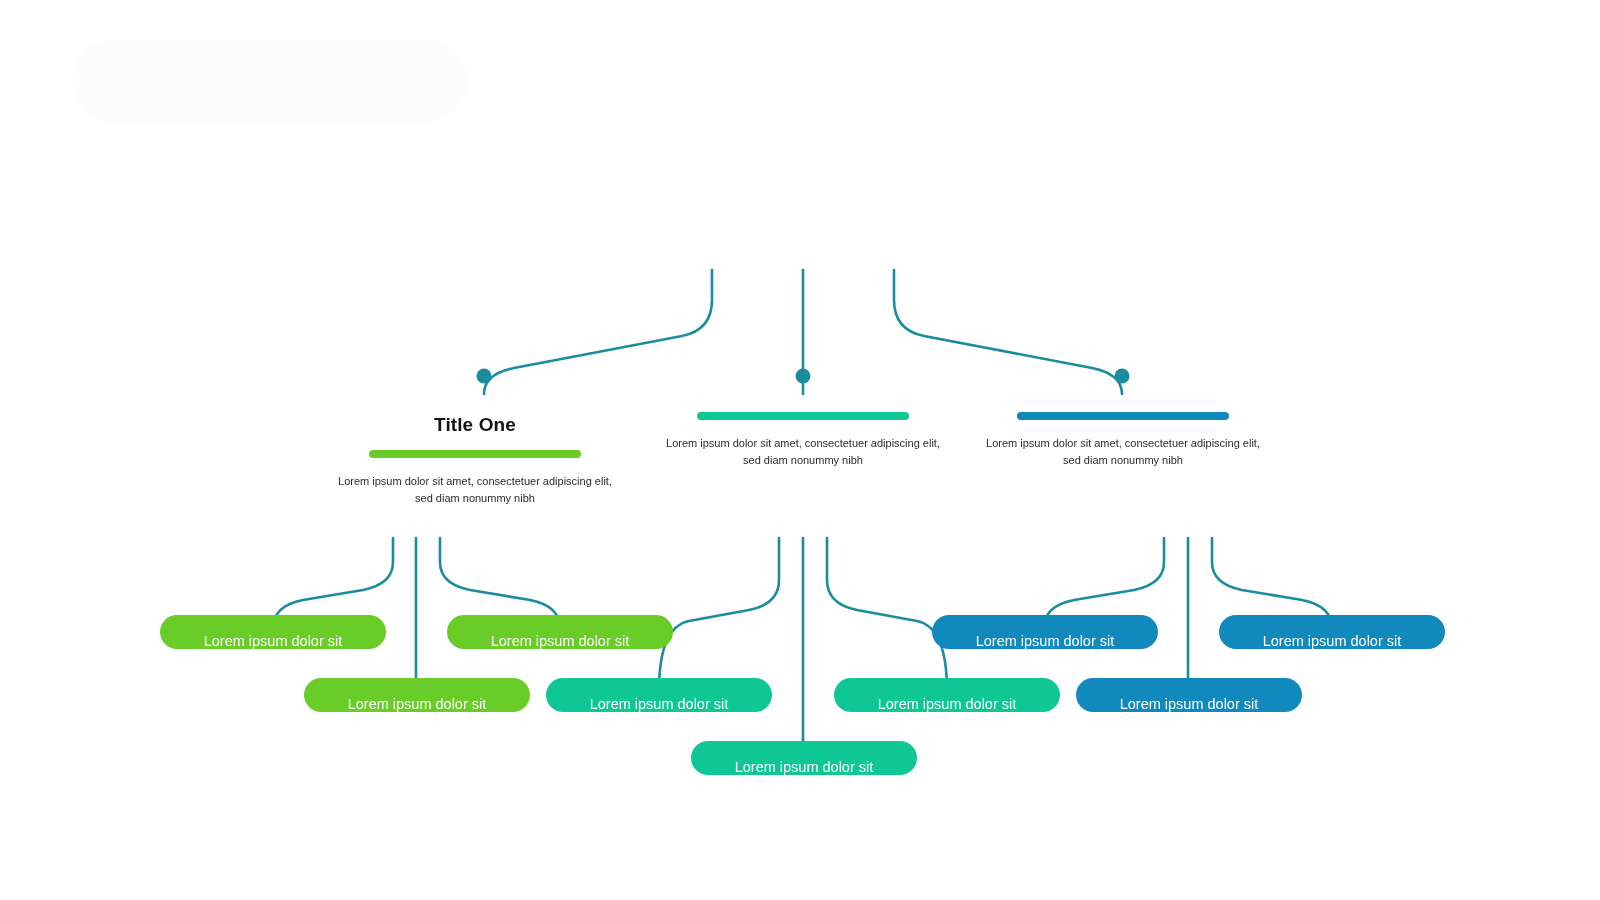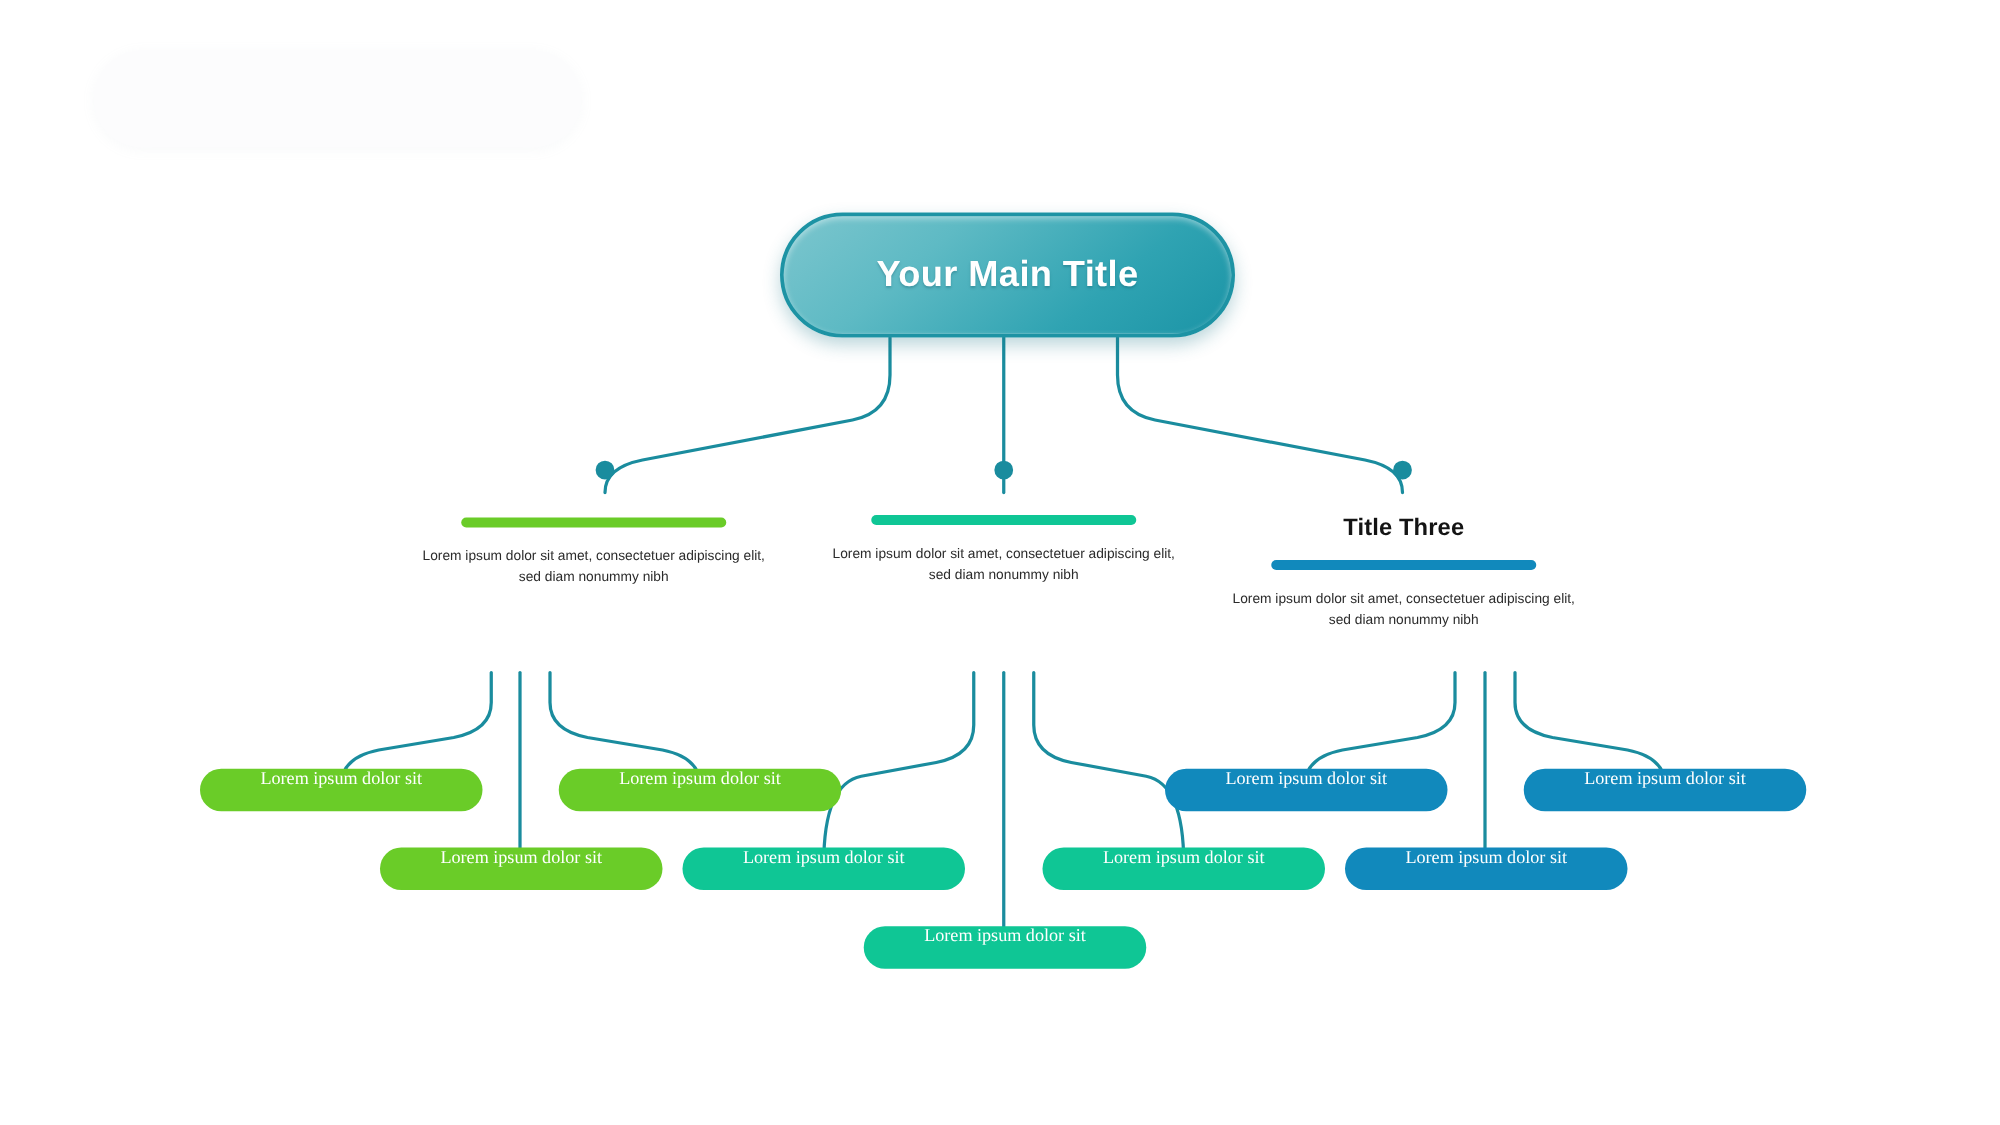--- a/index.html
+++ b/index.html
@@ -120,28 +120,27 @@
     color: #2b2b2b;
     margin: 0;
   }
 
   
   .pill {
     position: absolute;
     height: 34px;
     border-radius: 17px;
     display: flex;
-    align-items: flex-start;
+    align-items: flex-end;
     justify-content: center;
     color: #ffffff;
     font-size: 14.5px;
     white-space: nowrap;
     box-sizing: border-box;
     padding: 0 18px;
-    font-family: Liberation Serif, serif;
   }
 </style>
 </head>
 <body>
 
 <div id="stage">
 
   <div class="ghost-blob"></div>
 
   <svg id="wires" viewBox="0 0 1600 900" xmlns="http://www.w3.org/2000/svg">
@@ -168,36 +167,33 @@
       <path d="M 779 538 L 779 580 Q 779 604 749 610 L 689 621 Q 659 627 659 691"></path>
       <path d="M 803 538 L 803 754"></path>
       <path d="M 827 538 L 827 580 Q 827 604 857 610 L 917 621 Q 947 627 947 691"></path>
 
       <path d="M 1164 538 L 1164 562 Q 1164 584 1134 590 L 1074 600 Q 1044 606 1044 628"></path>
       <path d="M 1188 538 L 1188 691"></path>
       <path d="M 1212 538 L 1212 562 Q 1212 584 1242 590 L 1302 600 Q 1332 606 1332 628"></path>
     </g>
   </svg>
 
-  <div class="main-title">
-    <span class="main-title-text">Your Main Title</span>
-  </div>
 
   <div class="card" style="left:313px; top:398px;">
+    <div class="card-title">Title One</div>
     <div class="accent-bar" style="background:#6ACC28;"></div>
     <div class="card-desc">Lorem ipsum dolor sit amet, consectetuer adipiscing elit, sed diam nonummy nibh</div>
   </div>
 
   <div class="card" style="left:641px; top:396px;">
     <div class="accent-bar" style="background:#0FC695;"></div>
     <div class="card-desc">Lorem ipsum dolor sit amet, consectetuer adipiscing elit, sed diam nonummy nibh</div>
   </div>
 
   <div class="card" style="left:961px; top:396px;">
-    <div class="card-title">Title Three</div>
     <div class="accent-bar" style="background:#1189BC;"></div>
     <div class="card-desc">Lorem ipsum dolor sit amet, consectetuer adipiscing elit, sed diam nonummy nibh</div>
   </div>
 
   <div class="pill" style="left:160px; top:615px; width:226px; background:#6ACC28;">
     <span>Lorem ipsum dolor sit</span>
   </div>
   <div class="pill" style="left:304px; top:678px; width:226px; background:#6ACC28;">
     <span>Lorem ipsum dolor sit</span>
   </div>

